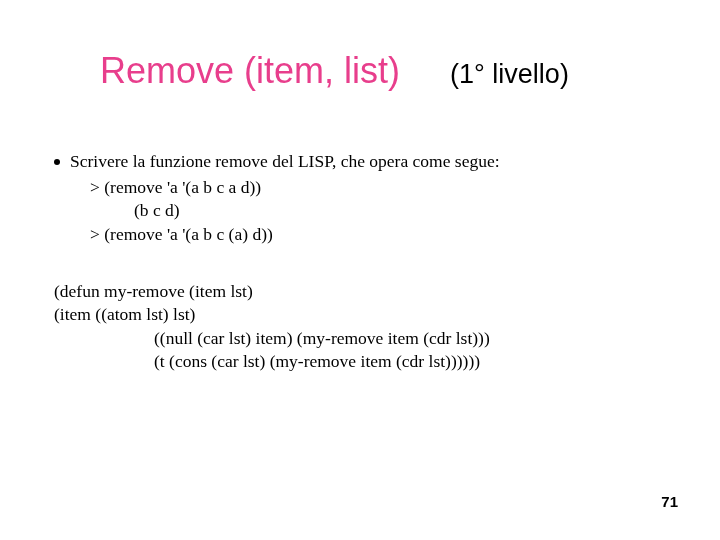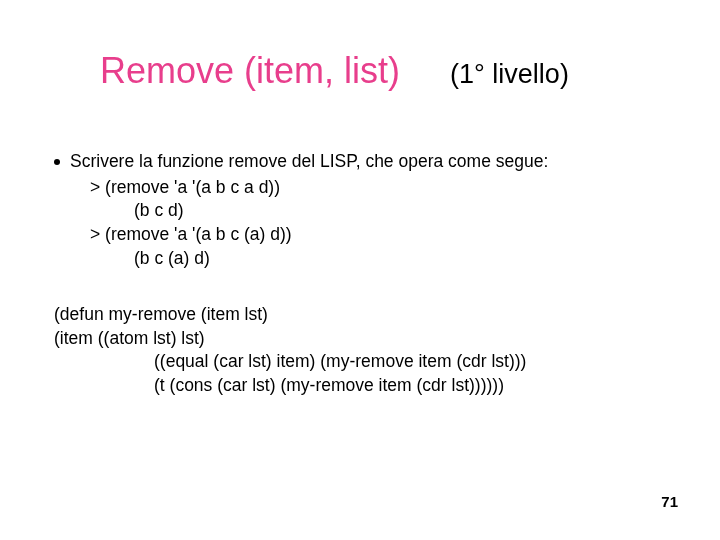--- a/index.html
+++ b/index.html
@@ -37,20 +37,21 @@
     font-weight: 400;
     margin-left: 36px;
   }
   .body {
     position: absolute;
     top: 150px;
     left: 54px;
     right: 66px;
     font-size: 17.5px;
     line-height: 1.35;
+    font-family: Liberation Serif, serif;
   }
   .bullet {
     display: flex;
     gap: 10px;
     margin-bottom: 2px;
   }
   .bullet-dot {
     width: 6px;
     min-width: 6px;
     height: 6px;
@@ -88,26 +89,25 @@
   <div class="body">
 
     <div class="bullet">
       <div class="bullet-dot"></div>
       <div>Scrivere la funzione remove del LISP, che opera come segue:</div>
     </div>
 
     <div class="indent1">&gt; (remove 'a '(a b c a d))</div>
     <div class="indent2">(b c d)</div>
     <div class="indent1">&gt; (remove 'a '(a b c (a) d))</div>
-    <div class="indent2">(b c (a) d)</div>
 
     <div class="block2">
       <div>(defun my-remove (item lst)</div>
       <div>(item ((atom lst) lst)</div>
-      <div class="code-indent">((equal (car lst) item) (my-remove item (cdr lst)))</div>
+      <div class="code-indent">((null (car lst) item) (my-remove item (cdr lst)))</div>
       <div class="code-indent">(t (cons (car lst) (my-remove item (cdr lst))))))</div>
     </div>
 
   </div>
 
   <div class="pagenum">71</div>
 
 </div>
 
 </body></html>

